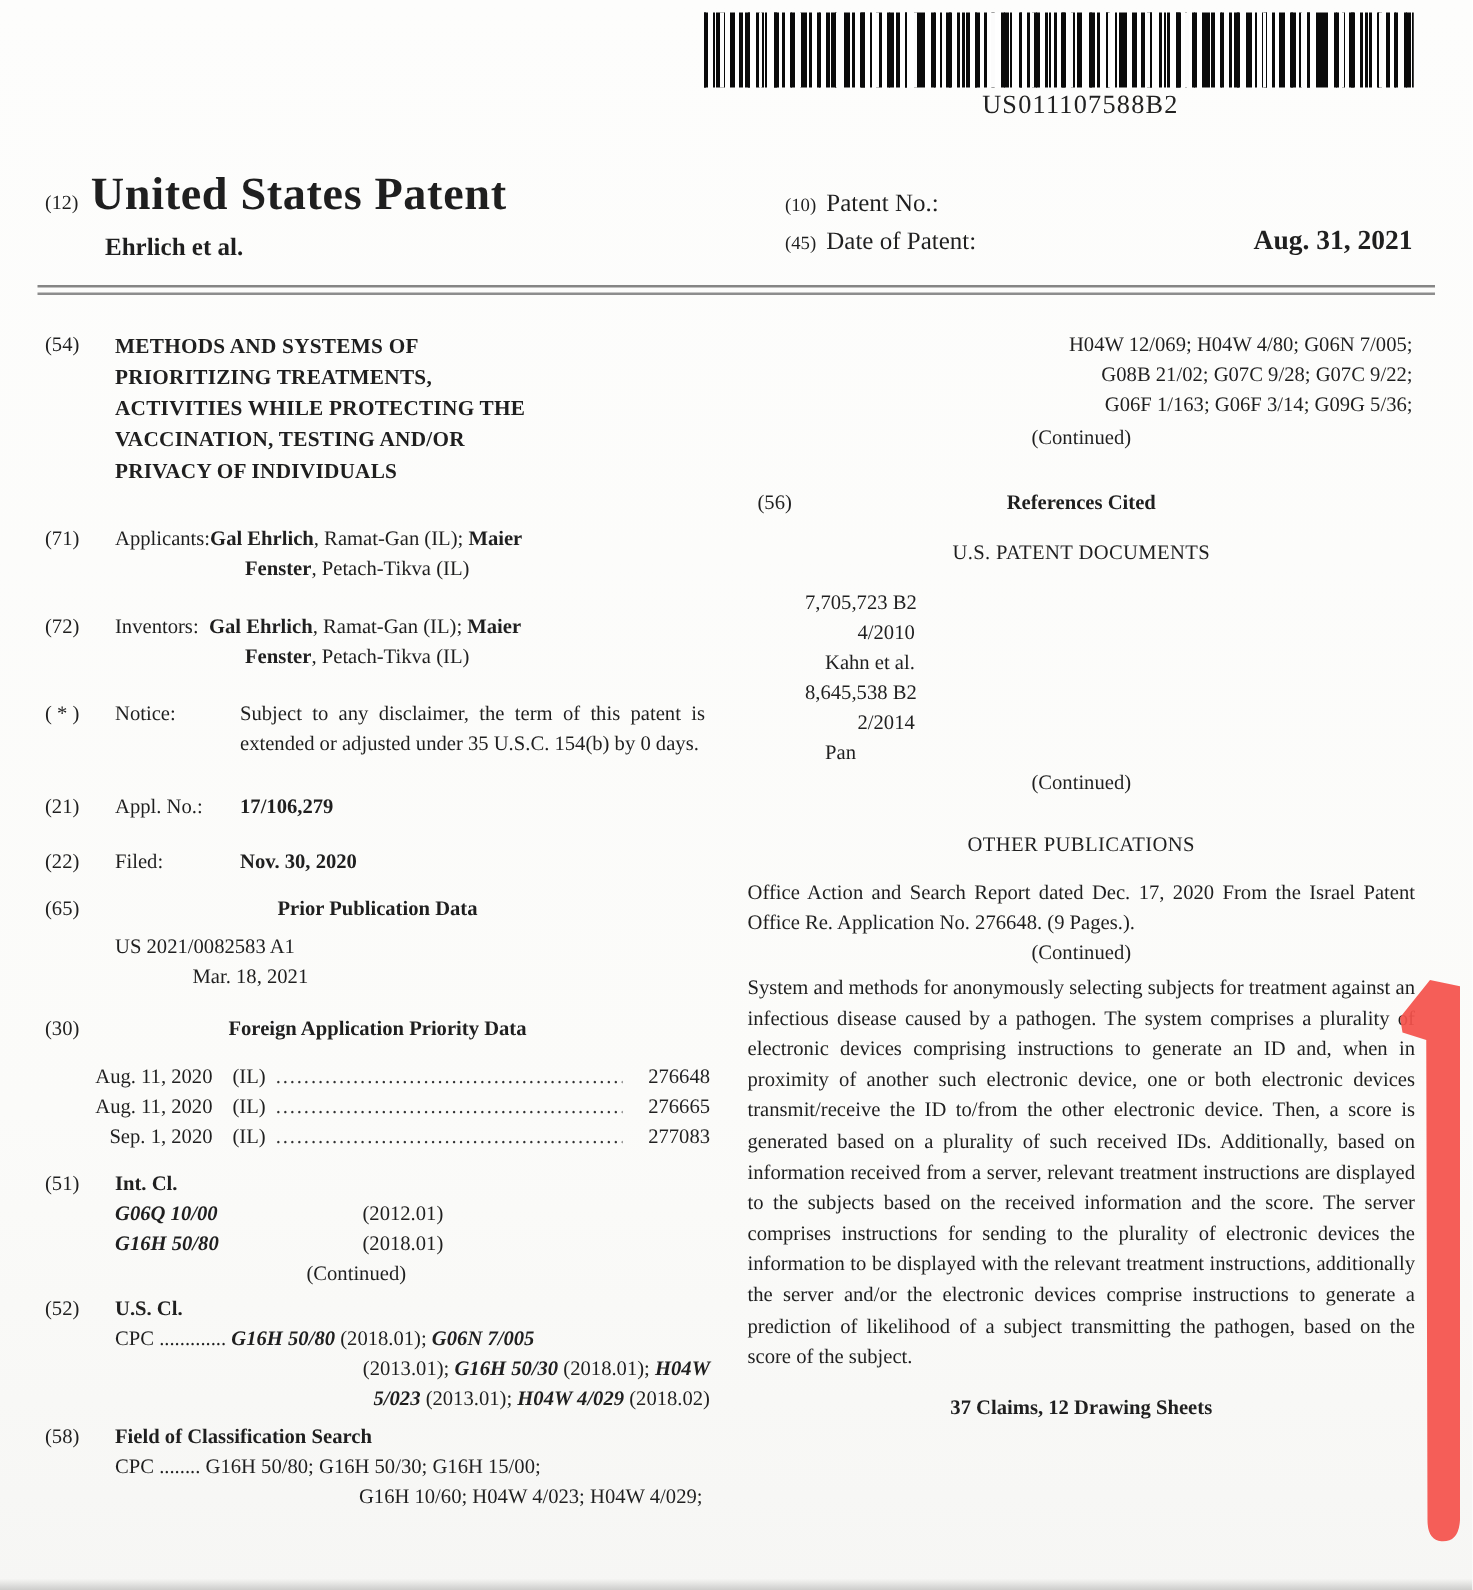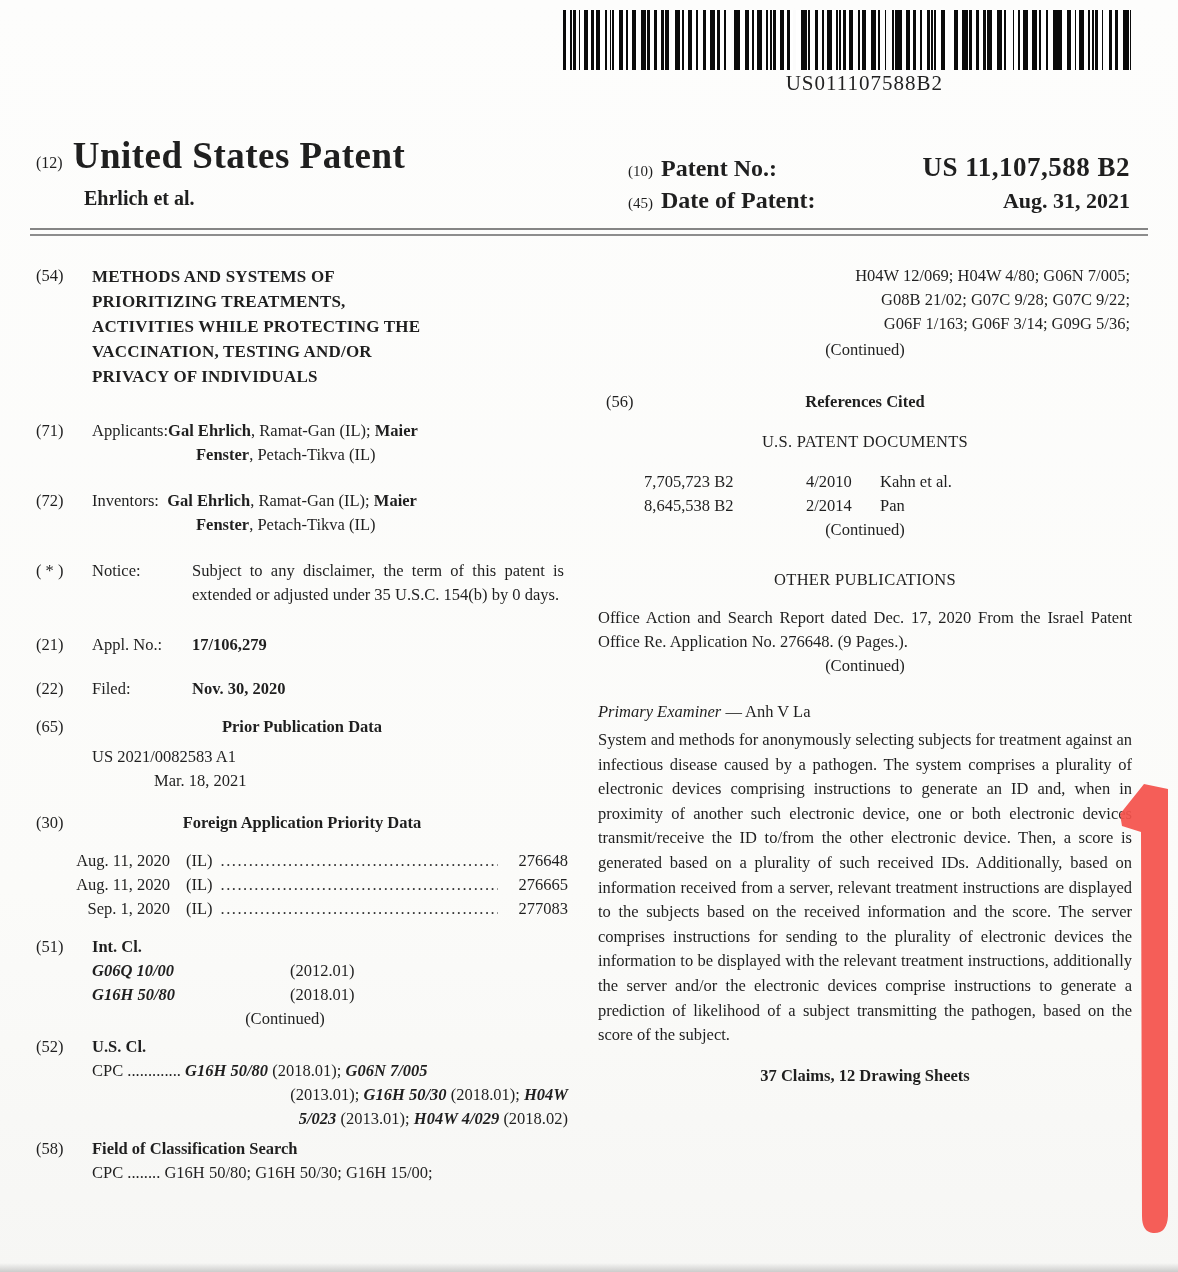--- a/index.html
+++ b/index.html
@@ -26,21 +26,21 @@
   
   .hdr-left{left:36px;top:136px;}
   .hdr-left .row1{display:flex;align-items:baseline;}
   .kind-code{font-size:16px;margin-right:10px;}
   .main-title{font-size:37px;font-weight:bold;letter-spacing:.5px;line-height:1.1;}
   .authors{font-size:20px;font-weight:bold;margin-left:48px;margin-top:10px;}
 
   .hdr-right{left:628px;top:152px;width:502px;}
   .hdr-right .hrow{display:flex;align-items:baseline;margin-bottom:4px;}
   .hdr-right .num{font-size:15px;margin-right:8px;}
-  .hdr-right .lbl{font-size:24px;font-weight:bold;}
+  .hdr-right .lbl{font-size:20px;font-weight:normal;}
   .hdr-right .val1{font-size:27px;font-weight:bold;margin-left:auto;letter-spacing:.5px;}
   .hdr-right .val2{font-size:22px;font-weight:bold;margin-left:auto;}
 
   .double-rule{left:30px;top:228px;width:1118px;height:4px;border-top:2px solid #858585;border-bottom:2px solid #8d8d8d;}
 
   
   .col{font-size:16.5px;line-height:24px;}
   .col-l{left:36px;top:264px;width:532px;}
   .col-r{left:598px;top:264px;width:534px;}
 
@@ -66,21 +66,21 @@
   .prio-row .pn{width:62px;text-align:right;white-space:nowrap;}
 
   .cls-row{display:flex;}
   .cls-row .code{width:198px;font-weight:bold;font-style:italic;}
   .center-in{text-align:center;}
   .r-align{text-align:right;}
 
   .sec-rel{position:relative;margin-bottom:10px;}
   .sec-rel .secnum{position:absolute;left:8px;top:0;}
 
-  .ref-row{display:flex;padding-left:46px;}
+  .ref-row{display:flex;padding-left:46px;flex-direction:column;}
   .ref-row .rno{width:120px;white-space:nowrap;}
   .ref-row .rdate{margin-left:42px;width:58px;white-space:nowrap;}
   .ref-row .rname{margin-left:16px;white-space:nowrap;}
 
   .cpc-cont{ text-align:right;padding-right:2px;}
   .continued{text-align:center;}
 
   .claims-line{text-align:center;font-weight:bold;margin-top:16px;}
 
   
@@ -101,21 +101,20 @@
     <span class="kind-code">(12)</span>
     <span class="main-title">United States Patent</span>
   </div>
   <div class="authors">Ehrlich et al.</div>
 </div>
 
 <div class="abs hdr-right">
   <div class="hrow">
     <span class="num">(10)</span>
     <span class="lbl">Patent No.:</span>
-    <span class="val1">US 11,107,588 B2</span>
   </div>
   <div class="hrow">
     <span class="num">(45)</span>
     <span class="lbl">Date of Patent:</span>
     <span class="val2">Aug. 31, 2021</span>
   </div>
 </div>
 
 <div class="abs double-rule"></div>
 
@@ -224,20 +223,21 @@
       <div class="r-align"><span>(2013.01); </span><span class="rt-bi">G16H 50/30</span><span> (2018.01); </span><span class="rt-bi">H04W</span></div>
       <div class="r-align"><span class="rt-bi">5/023</span><span> (2013.01); </span><span class="rt-bi">H04W 4/029</span><span> (2018.02)</span></div>
     </div>
   </div>
 
   <div class="item">
     <span class="num">(58)</span>
     <div>
       <div class="bold">Field of Classification Search</div>
       <div>CPC ........ G16H 50/80; G16H 50/30; G16H 15/00;</div>
+      <div class="r-align" style="padding-right:6px;">G16H 10/60; H04W 4/023; H04W 4/029;</div>
     </div>
   </div>
 
 </div>
 
 <div class="abs col col-r">
 
   <div class="cpc-cont">
       <div>H04W 12/069; H04W 4/80; G06N 7/005;</div>
       <div>G08B 21/02; G07C 9/28; G07C 9/22;</div>
@@ -264,21 +264,20 @@
       <span class="rname">Pan</span>
     </div>
     <div class="continued">(Continued)</div>
   </div>
 
   <div class="center-in" style="margin-top:26px;letter-spacing:.3px;">OTHER PUBLICATIONS</div>
 
   <div class="just" style="margin-top:14px;">Office Action and Search Report dated Dec. 17, 2020 From the Israel Patent Office Re. Application No. 276648. (9 Pages.).</div>
   <div class="continued">(Continued)</div>
 
-  <div style="margin-top:22px;"><span class="rt-i">Primary Examiner</span><span> — Anh V La</span></div>
 
 
   <div class="just" style="margin-top:4px;line-height:24.6px;">System and methods for anonymously selecting subjects for treatment against an infectious disease caused by a pathogen. The system comprises a plurality of electronic devices comprising instructions to generate an ID and, when in proximity of another such electronic device, one or both electronic devices transmit/receive the ID to/from the other electronic device. Then, a score is generated based on a plurality of such received IDs. Additionally, based on information received from a server, relevant treatment instructions are displayed to the subjects based on the received information and the score. The server comprises instructions for sending to the plurality of electronic devices the information to be displayed with the relevant treatment instructions, additionally the server and/or the electronic devices comprise instructions to generate a prediction of likelihood of a subject transmitting the pathogen, based on the score of the subject.</div>
 
   <div class="claims-line">37 Claims, 12 Drawing Sheets</div>
 
 </div>
 
 <svg class="abs red-marker" viewBox="0 0 56 462">
   <path d="M4 34 L28 4 L52 9 L52 436 Q51 454 37 453 Q26 452 26 436 L25 52 L6 46 Z" fill="#f4524b" opacity="0.93"></path>

